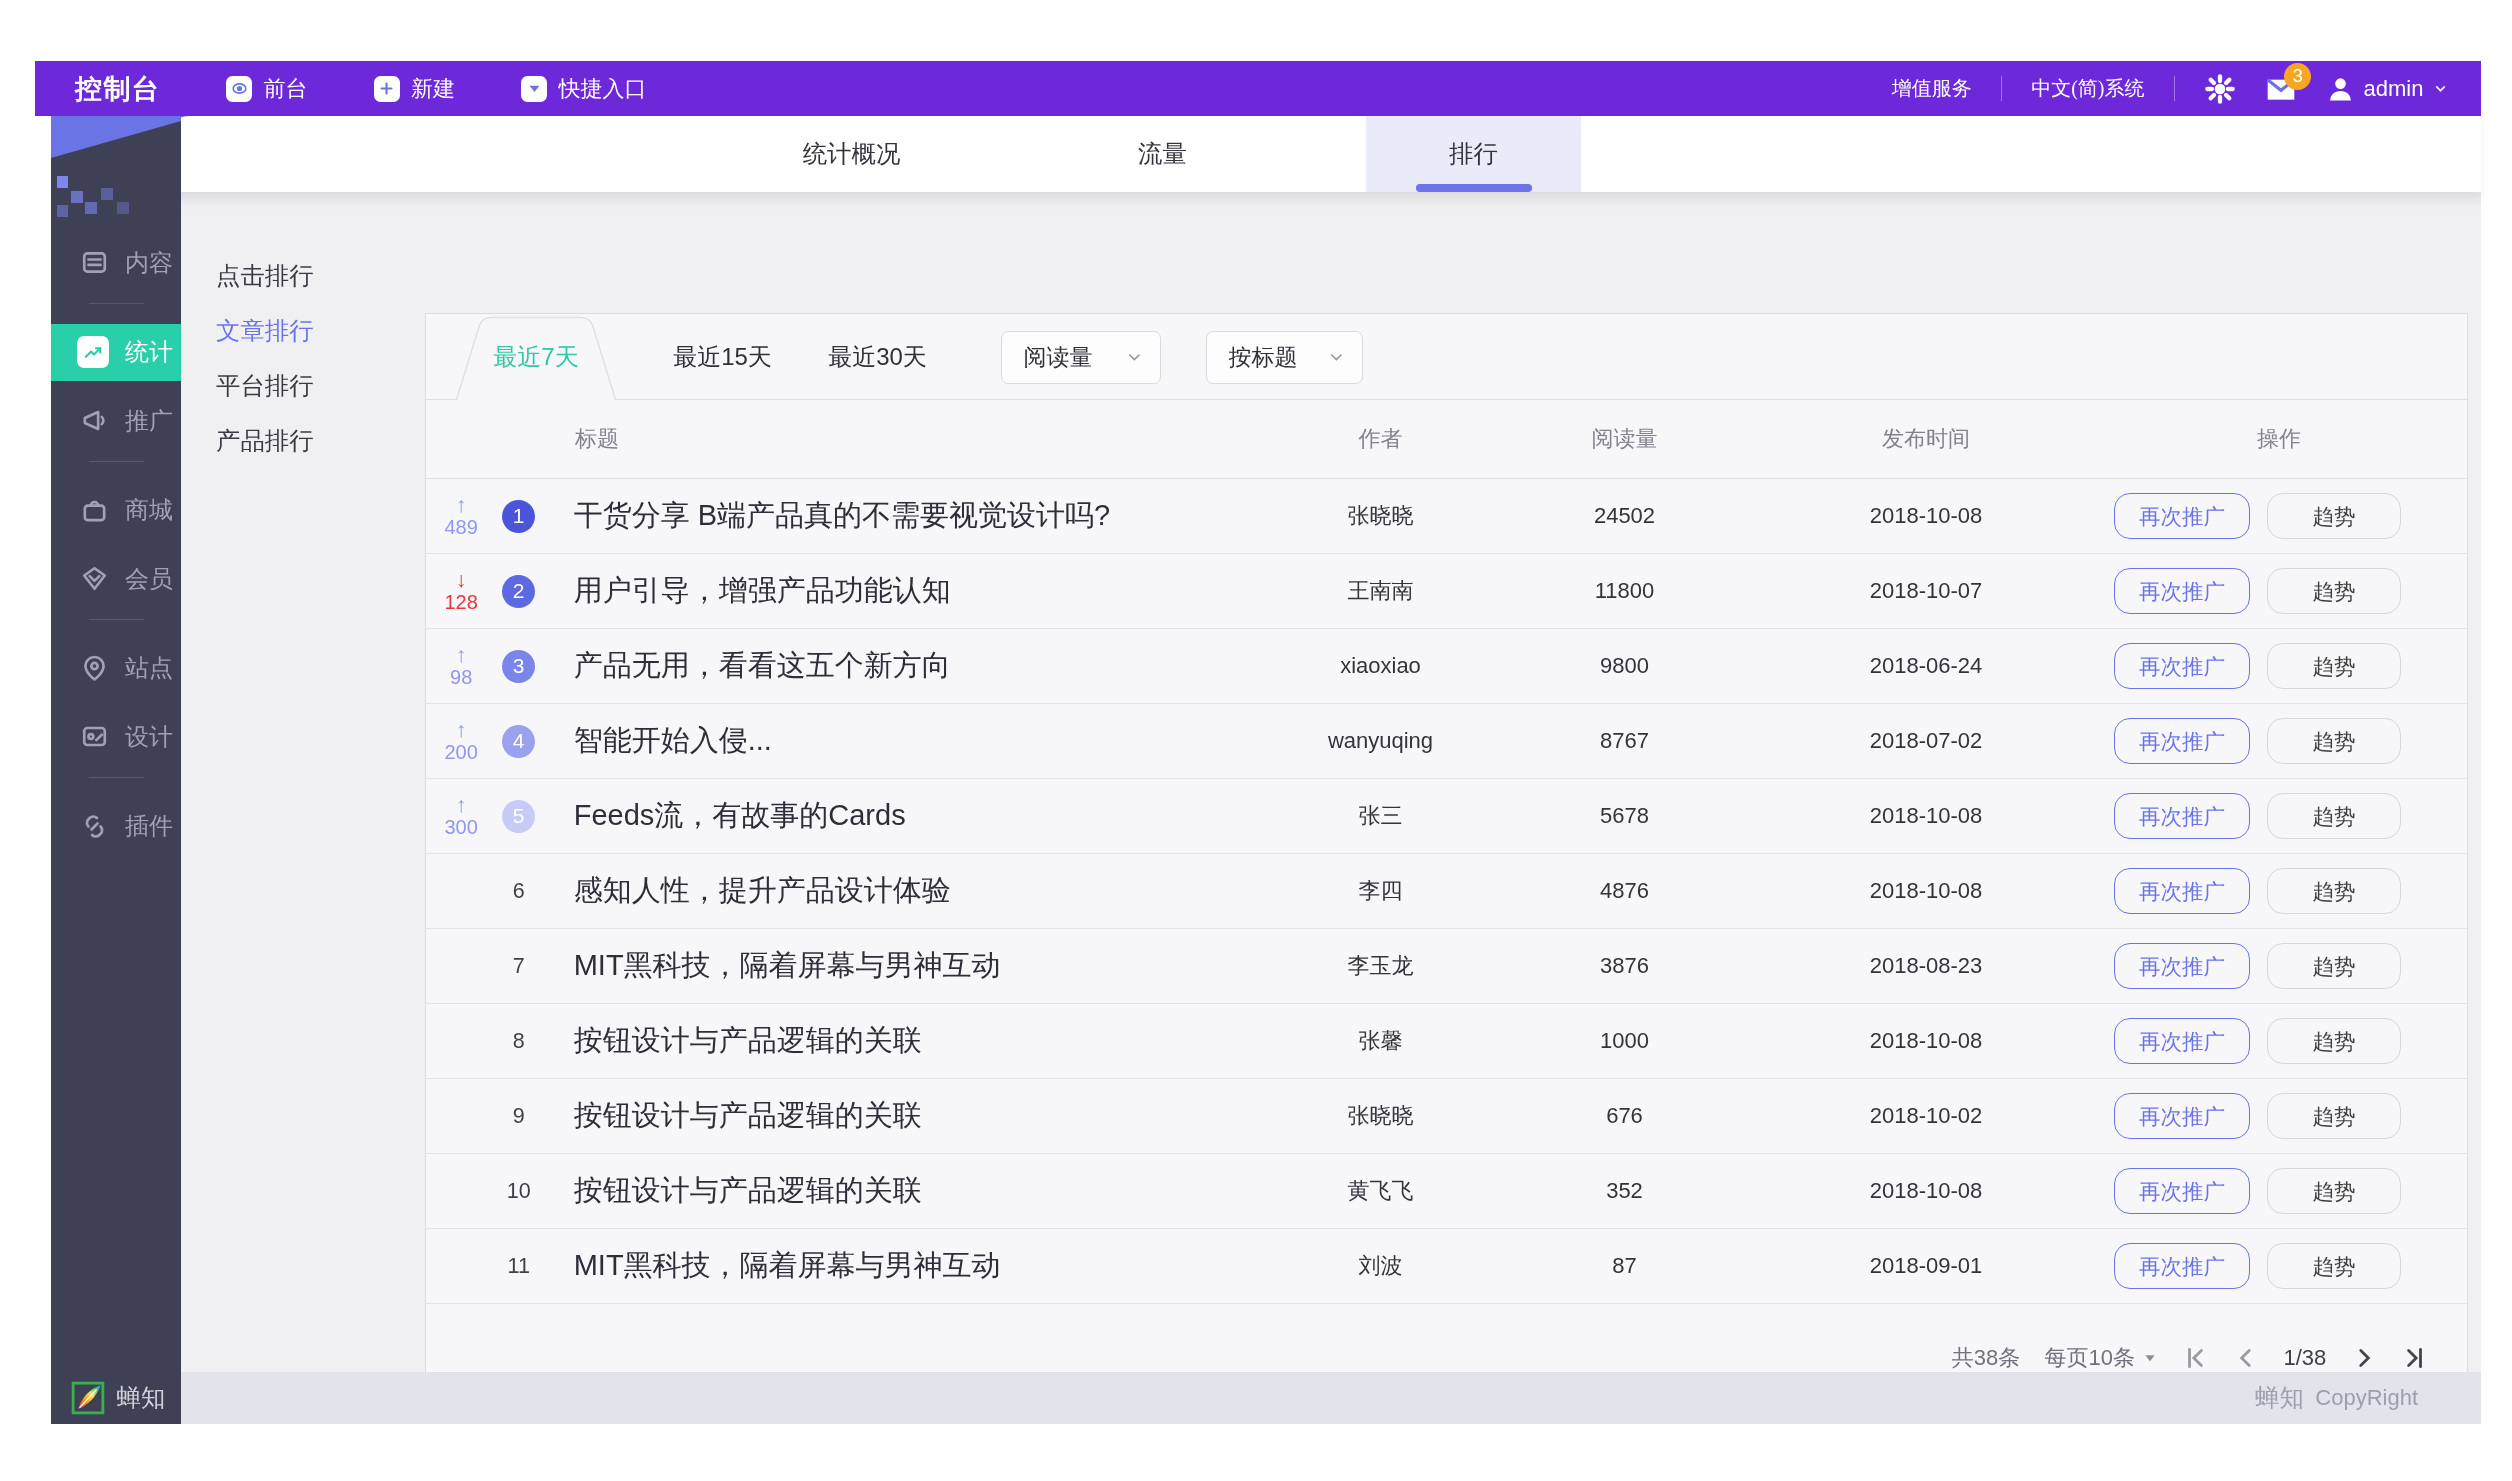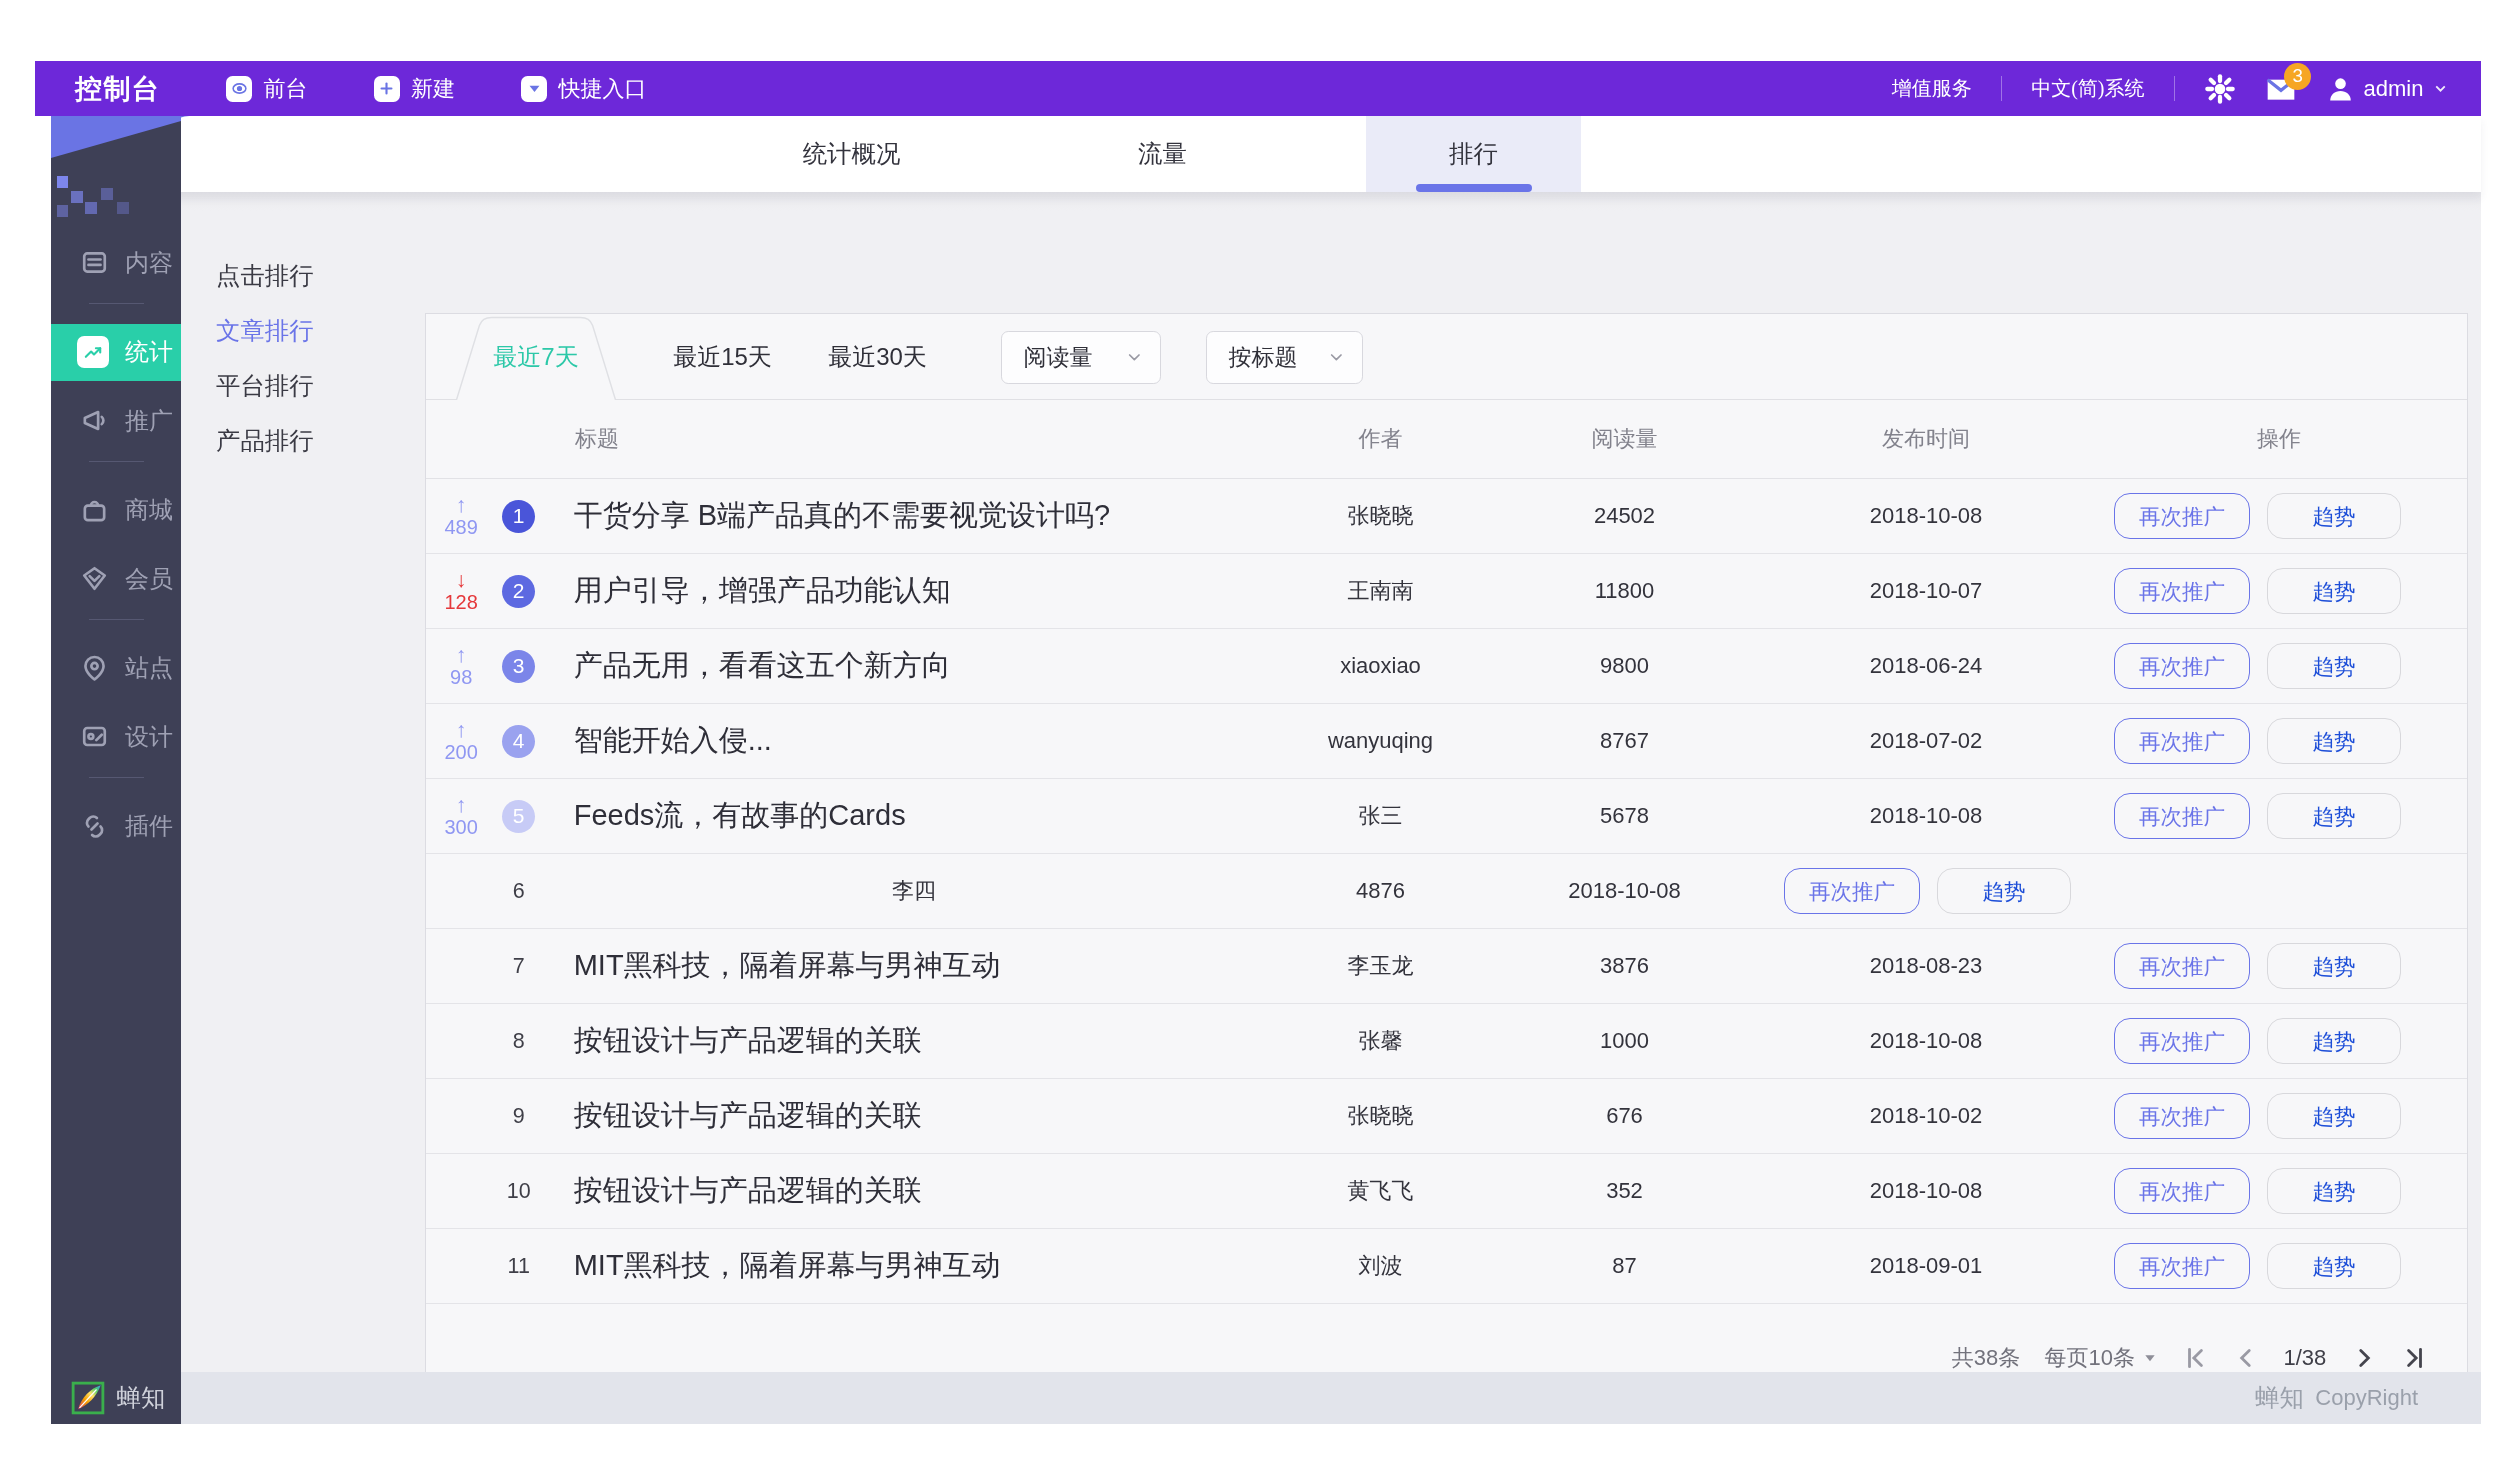--- a/index.html
+++ b/index.html
@@ -98,21 +98,21 @@
   .badge-slot { width:59px; display:flex; align-items:center; justify-content:center; }
   .rank-badge { width:33px; height:33px; border-radius:50%; color:#fff; font-size:21px;
                 display:flex; align-items:center; justify-content:center; }
   .rank-plain { font-size:21.5px; color:#3f3f48; }
   .title-cell { padding-left:18.7px; color:#2e2e38; font-size:29px; white-space:nowrap; overflow:hidden; }
   .num-cell { text-align:center; }
   .actions-cell { display:flex; gap:17px; padding-left:23px; }
   .btn { height:46px; border-radius:16px; background:transparent; font-size:21.5px; cursor:pointer;
          display:flex; align-items:center; justify-content:center; }
   .btn.promote { width:136px; border:1.4px solid #6a74e8; color:#6a74e8; }
-  .btn.trend { width:134px; border:1.4px solid #d8d8dc; color:#1d4ed8; }
+  .btn.trend { width:134px; border:1.4px solid #d8d8dc; color:#404040; }
 
   .pagination { flex:1; display:flex; align-items:center; justify-content:flex-end;
                 padding-right:40px; gap:24.4px; color:#72727c; font-size:22px; }
   .pg-perpage { display:flex; align-items:center; gap:7.2px; cursor:pointer; }
   .pg-perpage svg { width:16px; height:16px; color:#8e8e98; }
   .pg-ico { width:26px; height:26px; cursor:pointer; }
   .pg-ico.light { color:#9a9aa4; } .pg-ico.dark { color:#45454e; }
   .pg-num { color:#3f3f48; }
 
   
@@ -458,20 +458,21 @@
                   <button class="btn trend">趋势</button>
                 </div>
               </div>
               <div class="grid trow">
                 <div class="rank-cell">
                   <div class="rank-change"></div>
                   <div class="badge-slot">
                     <div class="rank-plain">6</div>
                   </div>
                 </div>
+                <div class="title-cell">感知人性，提升产品设计体验</div>
                 <div class="num-cell">李四</div>
                 <div class="num-cell">4876</div>
                 <div class="num-cell">2018-10-08</div>
                 <div class="actions-cell">
                   <button class="btn promote">再次推广</button>
                   <button class="btn trend">趋势</button>
                 </div>
               </div>
               <div class="grid trow">
                 <div class="rank-cell">

